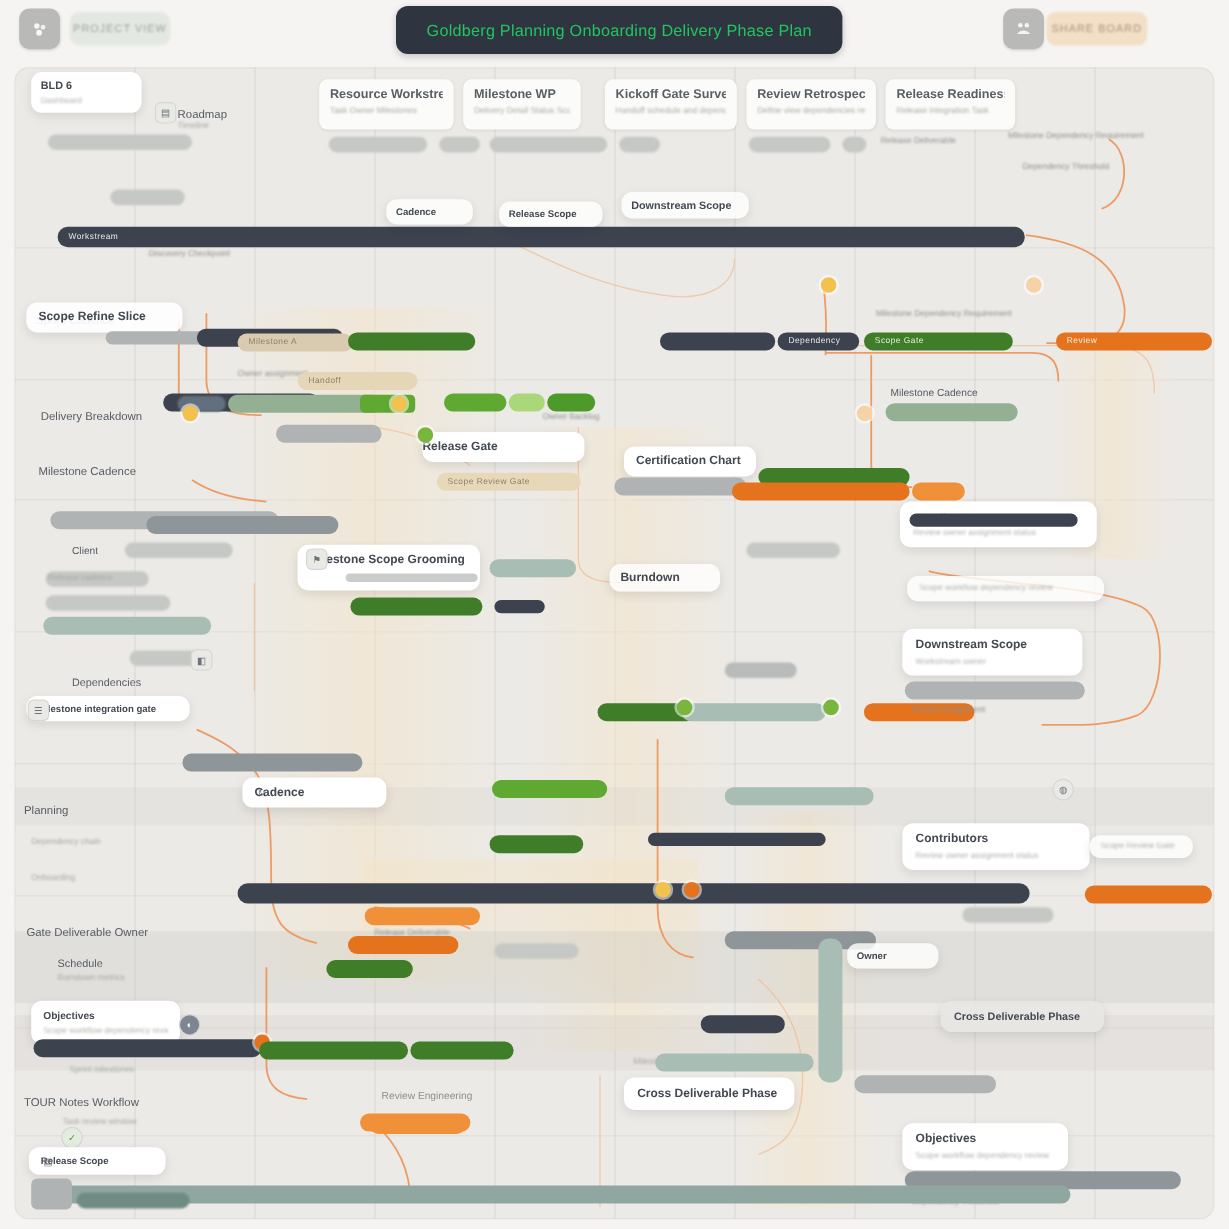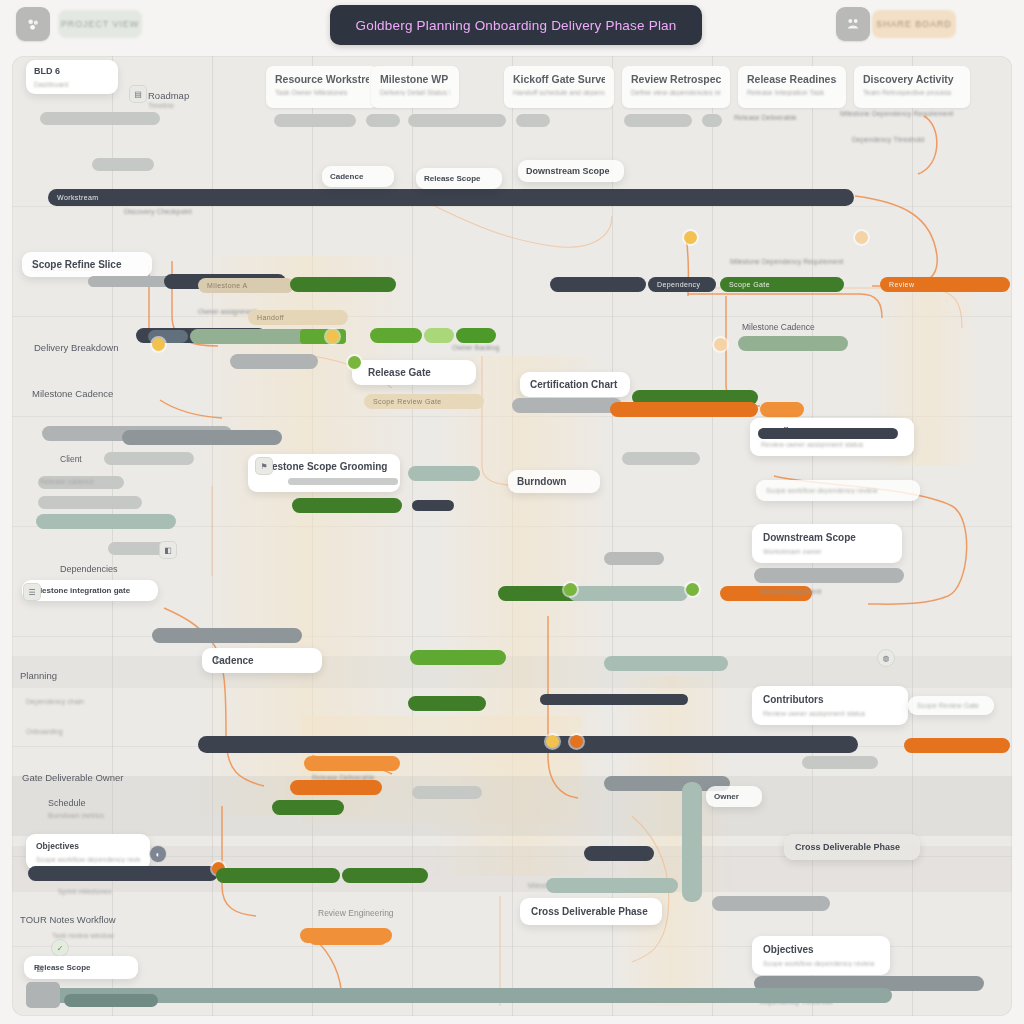--- a/index.html
+++ b/index.html
@@ -58,21 +58,21 @@
   .title-chip {
     position: absolute;
     left: 330px; top: 5px;
     width: 372px; height: 40px;
     background: #2e3440;
     border-radius: 10px;
     display: flex; align-items: center; justify-content: center;
     box-shadow: 0 2px 6px rgba(0,0,0,.18);
   }
   .title-chip span {
-    color: #f0abfc;
+    color: #22c55e;
     font-size: 13.5px;
     letter-spacing: .2px;
     filter: blur(.55px);
     white-space: nowrap;
   }
 
   
   .board {
     position: absolute;
     left: 12px; top: 56px;
@@ -300,39 +300,35 @@
     </div>
     <div class="rail-label" style="left:136px; top:34px">Roadmap</div>
     <div class="rail-sub" style="left:136px; top:46px">Timeline</div>
     <div class="badge" style="left:118px; top:30px">▤</div>
     <div class="chip-sm" style="left:28px; top:56px; width:120px"></div>
 
     <div class="hdr-card" style="left:254px; top:10px; width:112px">
       <div class="t">Resource Workstream</div>
       <div class="s">Task Owner Milestones</div>
     </div>
-    <div class="hdr-card" style="left:359px; top:10px; width:88px">
+    <div class="hdr-card" style="left:374px; top:10px; width:98px">
       <div class="t">Milestone WP</div>
       <div class="s">Delivery Detail Status Scope Planning</div>
     </div>
     <div class="hdr-card" style="left:492px; top:10px; width:110px">
       <div class="t">Kickoff Gate Survey</div>
       <div class="s">Handoff schedule and dependencies</div>
     </div>
     <div class="hdr-card" style="left:610px; top:10px; width:108px">
       <div class="t">Review Retrospective</div>
       <div class="s">Define view dependencies review conflicts</div>
     </div>
     <div class="hdr-card" style="left:726px; top:10px; width:108px">
       <div class="t">Release Readiness</div>
       <div class="s">Release Integration Task</div>
-    </div>
-    <div class="hdr-card" style="left:842px; top:10px; width:116px">
-      <div class="t">Discovery Activity</div>
-      <div class="s">Team Retrospective process</div>
     </div>
 
     <div class="chip-sm" style="left:262px; top:58px; width:82px"></div>
     <div class="chip-sm" style="left:354px; top:58px; width:34px"></div>
     <div class="chip-sm" style="left:396px; top:58px; width:98px"></div>
     <div class="chip-sm" style="left:504px; top:58px; width:34px"></div>
     <div class="chip-sm" style="left:612px; top:58px; width:68px"></div>
     <div class="chip-sm" style="left:690px; top:58px; width:20px"></div>
     <div class="note" style="left:722px; top:58px">Release  Deliverable</div>
     <div class="note" style="left:828px; top:54px">Milestone  Dependency Requirement</div>
@@ -420,21 +416,21 @@
     <div class="bar sage" style="left:726px; top:280px; width:110px"></div>
 
     <div class="node amber" style="left:140px; top:282px"></div>
     <div class="node amber" style="left:314px; top:274px"></div>
     <div class="node peach" style="left:702px; top:282px"></div>
     <div class="node amber" style="left:672px; top:175px"></div>
     <div class="node peach" style="left:843px; top:175px"></div>
 
     <div class="rail-label" style="left:20px; top:332px">Milestone Cadence</div>
     <div class="bar gray" style="left:218px; top:298px; width:88px"></div>
-    <div class="fcard" style="left:340px; top:304px; width:124px; padding:7px 16px;">
+    <div class="fcard" style="left:340px; top:304px; width:135px; padding:7px 0;">
       <div class="ct">Release Gate</div>
     </div>
     <div class="node green" style="left:336px; top:300px"></div>
     <div class="fcard" style="left:508px; top:316px; width:110px; padding:7px 10px;">
       <div class="ct">Certification Chart 1D</div>
     </div>
     <div class="bar sage" style="left:352px; top:338px; width:120px; background:#e7d8ba; color:#8b7f68">
       <span>Scope Review Gate</span>
     </div>
     <div class="bar gray" style="left:500px; top:342px; width:110px"></div>
@@ -531,21 +527,21 @@
     <div class="bar orange" style="left:278px; top:724px; width:92px"></div>
     <div class="rail-label" style="left:10px; top:716px">Gate Deliverable Owner</div>
     <div class="bar gray-d" style="left:592px; top:720px; width:126px"></div>
     <div class="bar green" style="left:260px; top:744px; width:72px; background:#3f7d28"></div>
     <div class="chip-sm" style="left:400px; top:730px; width:70px"></div>
     <div class="chip-sm" style="left:790px; top:700px; width:76px"></div>
 
     <div class="rail-label" style="left:36px; top:742px; font-size:9px">Schedule</div>
     <div class="rail-sub" style="left:36px; top:756px">Burndown metrics</div>
     <div class="bar sage2" style="left:670px; top:726px; width:20px; height:120px; border-radius:9px"></div>
-    <div class="fcard dim" style="left:694px; top:730px; width:56px; padding:6px 8px;">
+    <div class="fcard dim" style="left:694px; top:730px; width:76px; padding:6px 8px;">
       <div class="ct" style="font-size:8px">Owner</div>
     </div>
     <div class="fcard dim" style="left:772px; top:778px; width:136px; padding:8px 11px; background:rgba(232,231,226,.9)">
       <div class="ct" style="font-size:9px">Cross Deliverable Phase</div>
     </div>
 
     <div class="fcard" style="left:14px; top:778px; width:124px; padding:7px 10px;">
       <div class="ct" style="font-size:8.5px">Objectives</div>
       <div class="cs">Scope workflow dependency review</div>
     </div>

